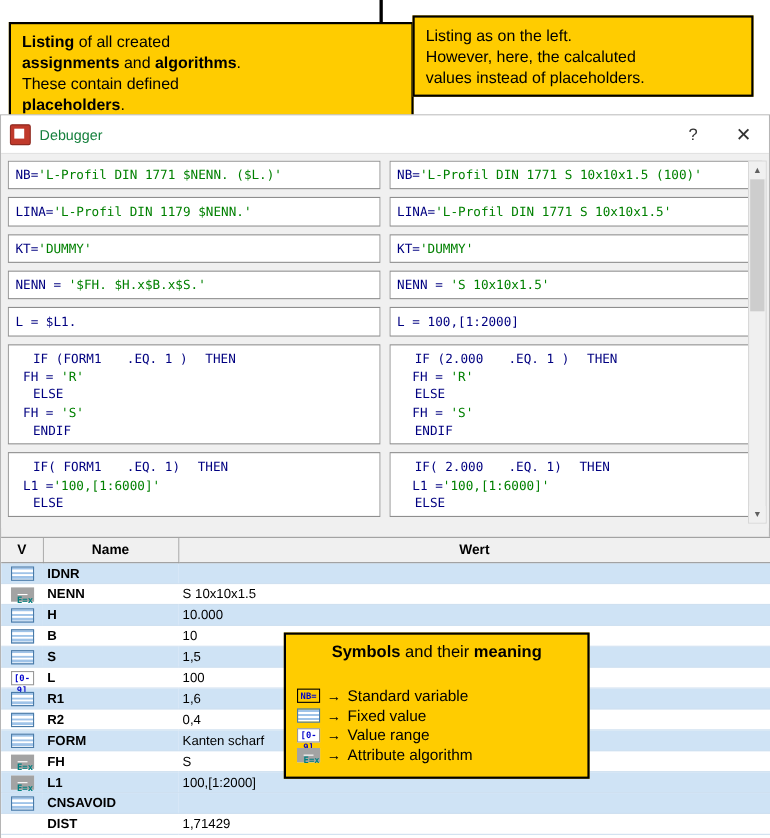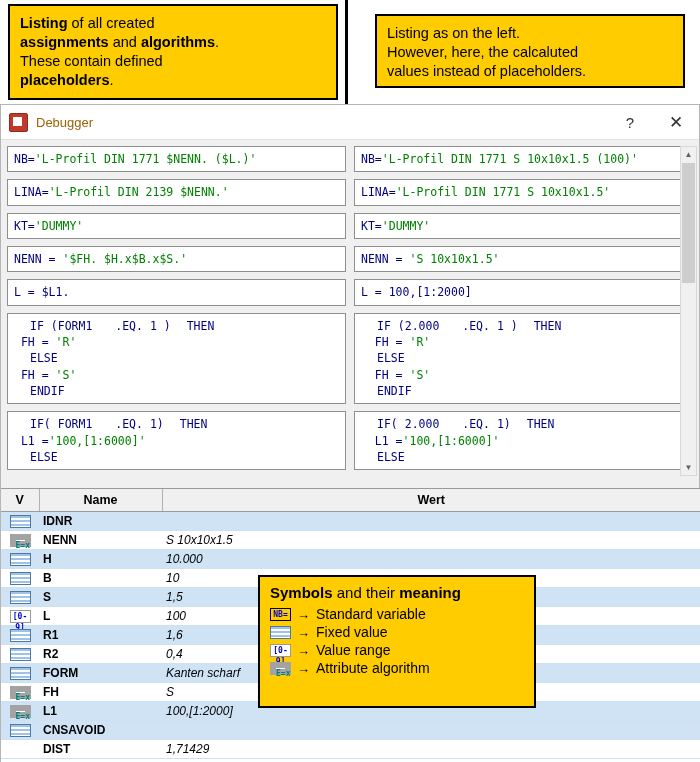--- a/index.html
+++ b/index.html
@@ -23,21 +23,21 @@
     border: 2px solid #000000;
     box-sizing: border-box;
     color: #000000;
     font-size: 14.5px;
     line-height: 1.32;
     padding: 8px 10px;
   }
   .callout b { font-weight: bold; }
 
   #callout-left {
-    left: 8px; top: 4px; width: 330px; height: 96px;
+    left: 8px; top: 20px; width: 368px; height: 96px;
   }
   #callout-right {
     left: 375px; top: 14px; width: 310px; height: 74px;
   }
 
   
   #pointer-line {
     position: absolute;
     left: 345px;
     top: 0px;
@@ -76,21 +76,21 @@
   }
   #app-icon::after {
     content: "";
     position: absolute;
     left: 3px; top: 3px;
     width: 9px; height: 9px;
     background: #ffffff;
   }
   #title-text {
     font-size: 13px;
-    color: #a16207;
+    color: #15803d;
   }
   .tb-btn {
     position: absolute;
     top: 0; height: 34px; width: 46px;
     display: flex; align-items: center; justify-content: center;
     font-size: 15px; color: #333333;
   }
   #help-btn { right: 46px; }
   #close-btn { right: 0px; font-size: 17px; }
 
@@ -179,21 +179,21 @@
     border-bottom: 1px solid #cfe0f0;
     height: 18px;
     padding: 0 4px;
     color: #000000;
     vertical-align: middle;
   }
   table.vars tr.row-odd td { background: #ffffff; }
   table.vars tr.row-even td { background: #cfe3f5; }
   td.col-icon { width: 30px; padding: 0; text-align: center; }
   td.col-name { width: 115px; font-weight: bold; padding-left: 18px; margin-left: 20px; }
-  td.col-val { padding-left: 6px; font-style: italic; }
+  td.col-val { padding-left: 6px; }
 
   
   .sym {
     display: inline-block;
     width: 21px; height: 13px;
     border: 1px solid #5a7fa8;
     background: #ffffff;
     box-sizing: border-box;
     font-family: "DejaVu Sans Mono", monospace;
     font-size: 8px;
@@ -218,22 +218,22 @@
     left: 258px; top: 575px;
     width: 278px; height: 133px;
     background: #ffcc00;
     border: 2px solid #000000;
     box-sizing: border-box;
     padding: 7px 10px;
     color: #000000;
   }
   #legend .legend-title {
     font-size: 15px;
-    text-align: left;
-    margin-bottom: 5px;
+    text-align: center;
+    margin-bottom: 23px;
   }
   #legend .legend-row {
     display: flex;
     align-items: center;
     gap: 6px;
     font-size: 14px;
     margin-bottom: 2px;
   }
   #legend .legend-row .sym { background-color: #ffffff; }
   #legend .legend-row .sym-std { background-color: #ffcc00; }
@@ -266,21 +266,21 @@
       <span id="app-icon"></span>
       <span id="title-text">Debugger</span>
       <div class="tb-btn" id="help-btn">?</div>
       <div class="tb-btn" id="close-btn">✕</div>
     </div>
 
     <div id="code-area">
       <div id="code-cols">
         <div class="code-col" id="code-col-left">
             <div class="code-box">NB=<span class="str">'L-Profil DIN 1771 $NENN. ($L.)'</span></div>
-            <div class="code-box">LINA=<span class="str">'L-Profil DIN 2139 $NENN.'</span></div>
+            <div class="code-box">LINA=<span class="str">'L-Profil DIN 1179 $NENN.'</span></div>
             <div class="code-box">KT=<span class="str">'DUMMY'</span></div>
             <div class="code-box">NENN = <span class="str">'$FH. $H.x$B.x$S.'</span></div>
             <div class="code-box">L = $L1.</div>
             <div class="code-box"><span class="kw">IF</span> (FORM1 <span class="kw">.EQ.</span> 1 )<span class="kw">THEN</span>
  FH = <span class="str">'R'</span>
 <span class="kw">ELSE</span>
  FH = <span class="str">'S'</span>
 <span class="kw">ENDIF</span></div>
             <div class="code-box"><span class="kw">IF</span>( FORM1 <span class="kw">.EQ.</span> 1)<span class="kw">THEN</span>
  L1 =<span class="str">'100,[1:6000]'</span>

